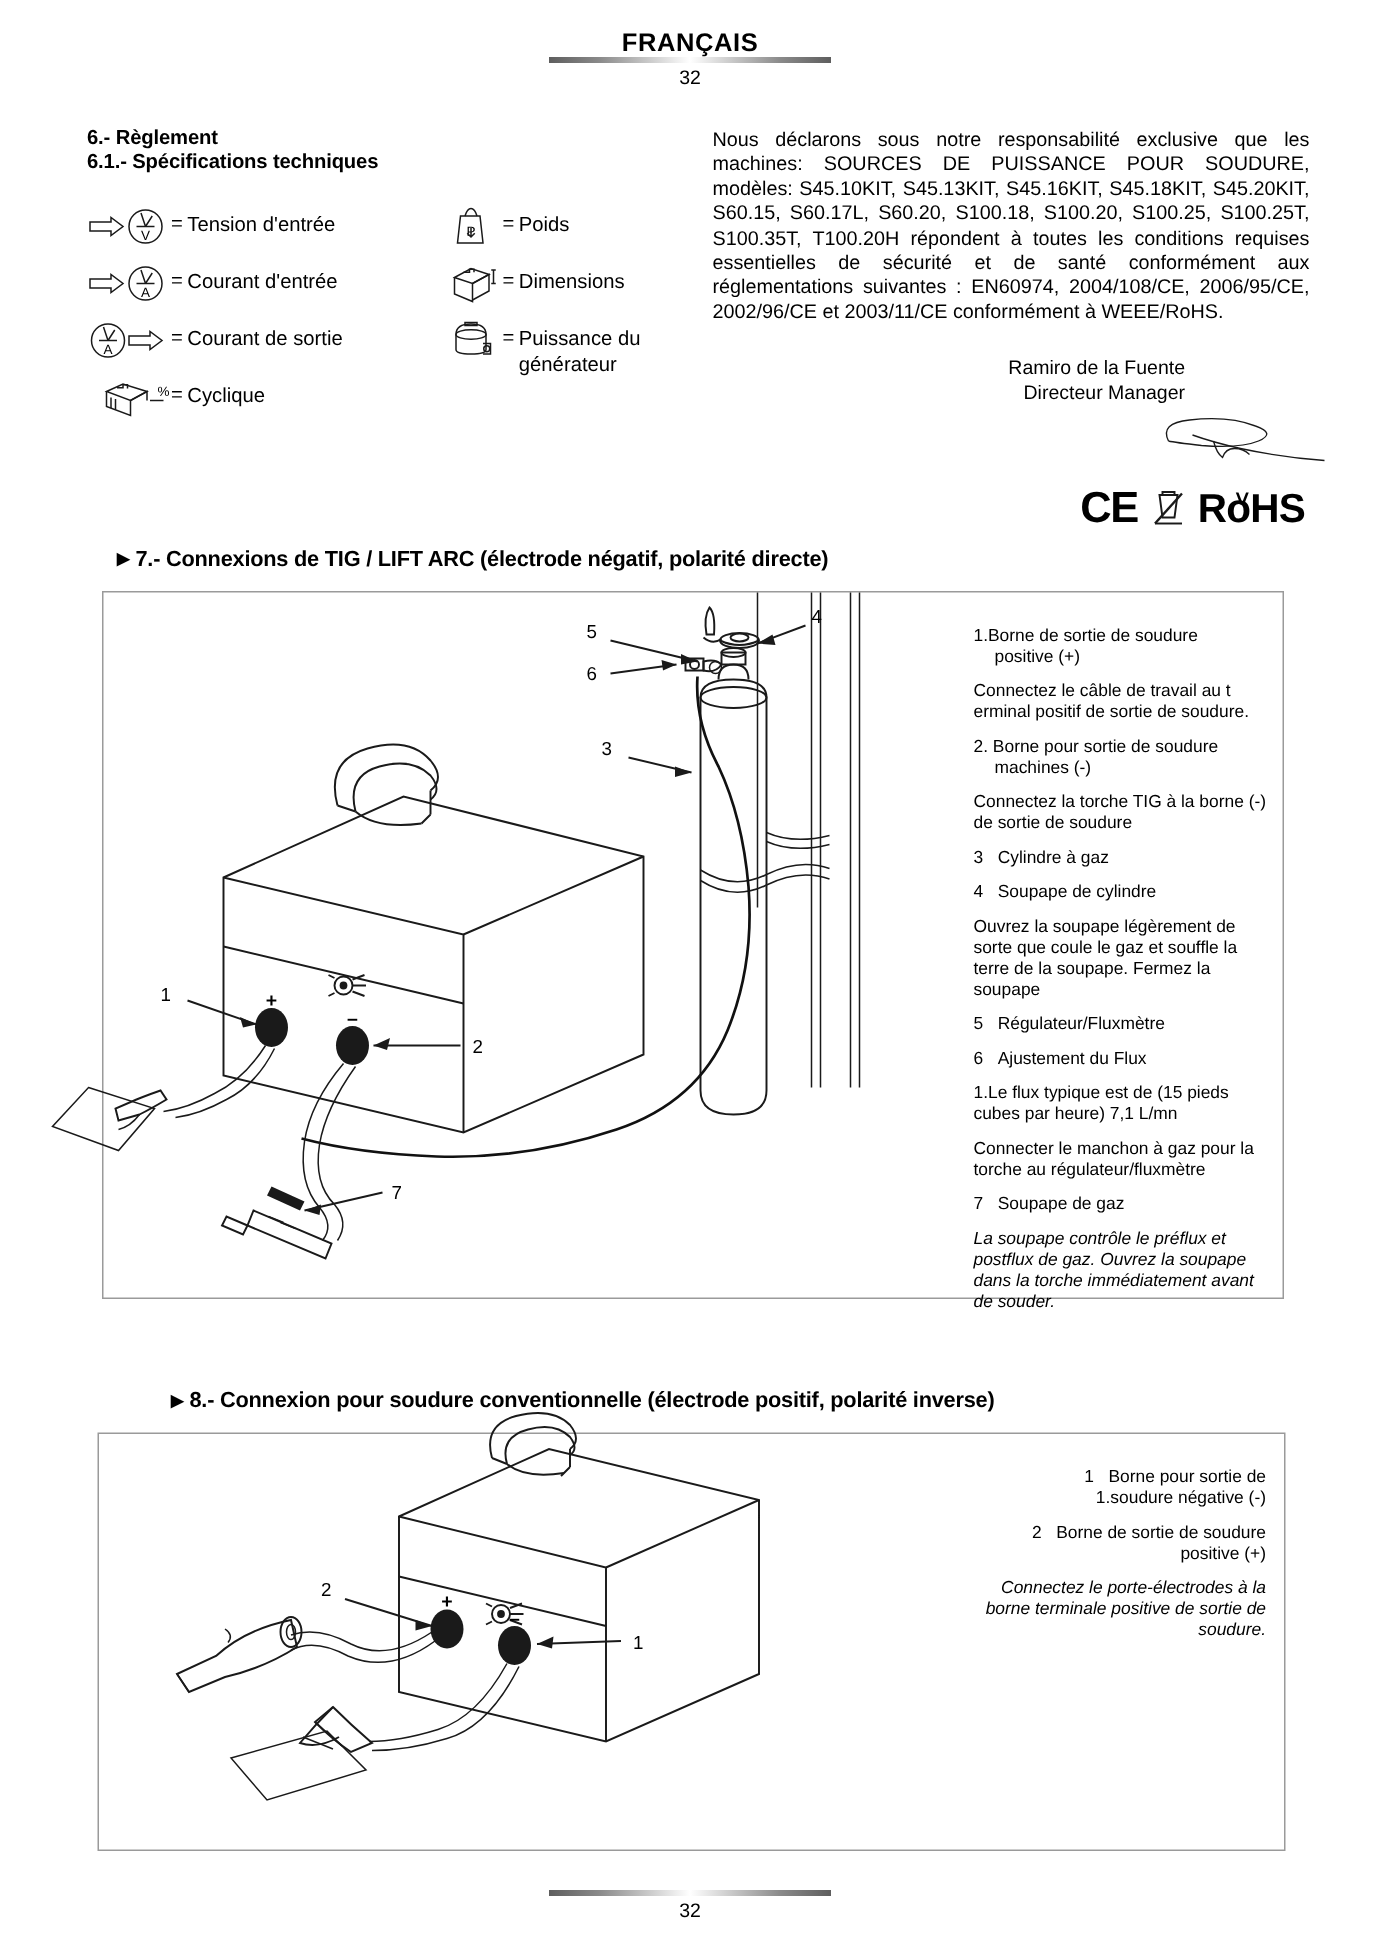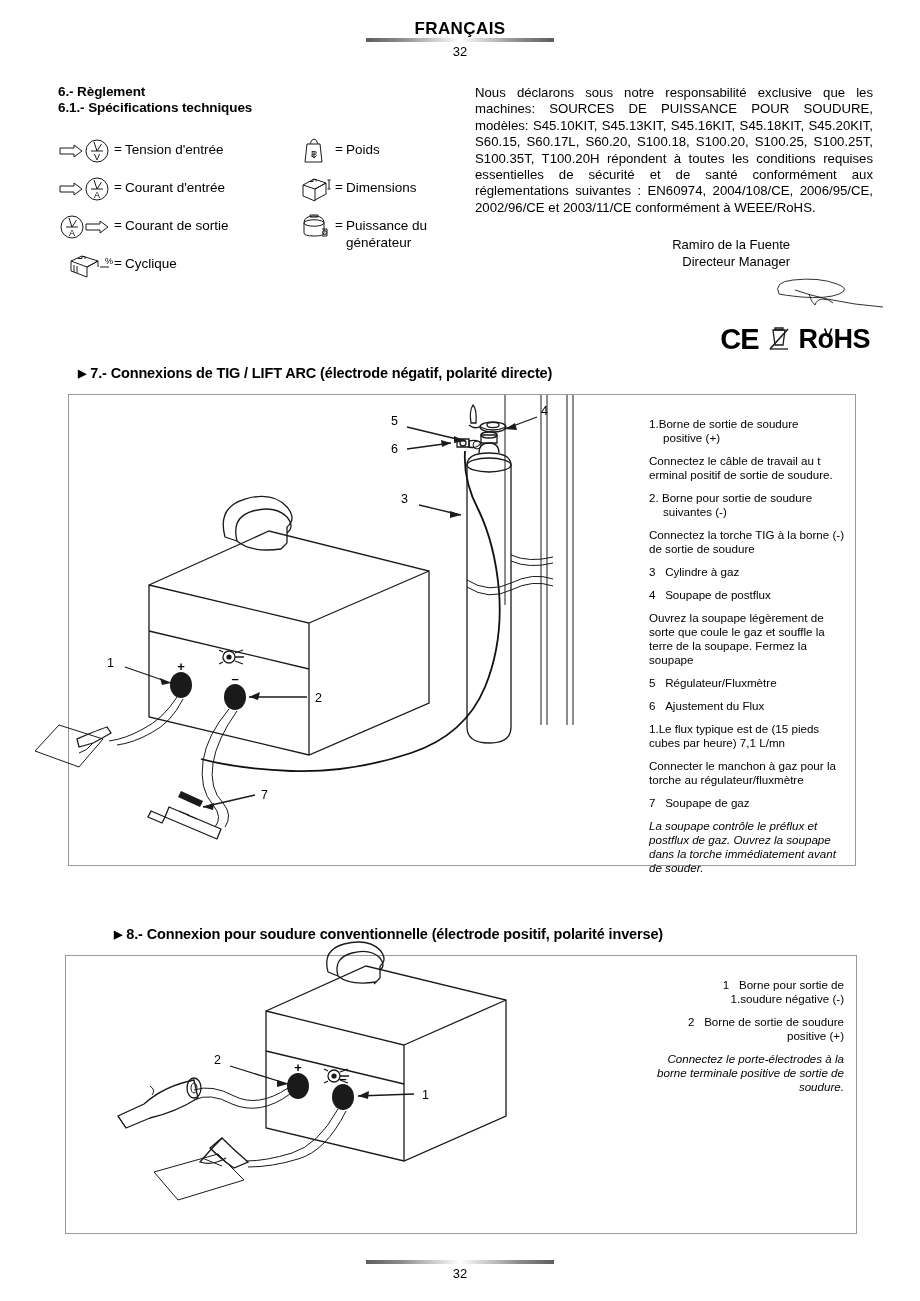--- a/index.html
+++ b/index.html
@@ -482,31 +482,31 @@
 
     <div class="pt-item">
       <span>1.</span><span>Borne de sortie de soudure</span>
       <span class="indent-1">positive  (+)</span>
     </div>
 
     <div class="pt-item">Connectez le câble de travail au t erminal positif de sortie de soudure.</div>
 
     <div class="pt-item">
       <span>2.</span> <span>Borne pour sortie de soudure</span>
-      <span class="indent-1">suivantes (-)</span>
+      <span class="indent-1">machines (-)</span>
     </div>
 
     <div class="pt-item">Connectez la torche TIG à la borne (-) de sortie de soudure</div>
 
     <div class="pt-item">
       <span>3</span> &nbsp;&nbsp;<span>Cylindre à gaz</span>
     </div>
 
     <div class="pt-item">
-      <span>4</span> &nbsp;&nbsp;<span>Soupape de postflux</span>
+      <span>4</span> &nbsp;&nbsp;<span>Soupape de cylindre</span>
     </div>
 
     <div class="pt-item">Ouvrez la soupape légèrement de sorte que coule le gaz et souffle la terre de la soupape. Fermez la soupape</div>
 
     <div class="pt-item">
       <span>5</span> &nbsp;&nbsp;<span>Régulateur/Fluxmètre</span>
     </div>
 
     <div class="pt-item">
       <span>6</span> &nbsp;&nbsp;<span>Ajustement du Flux</span>

